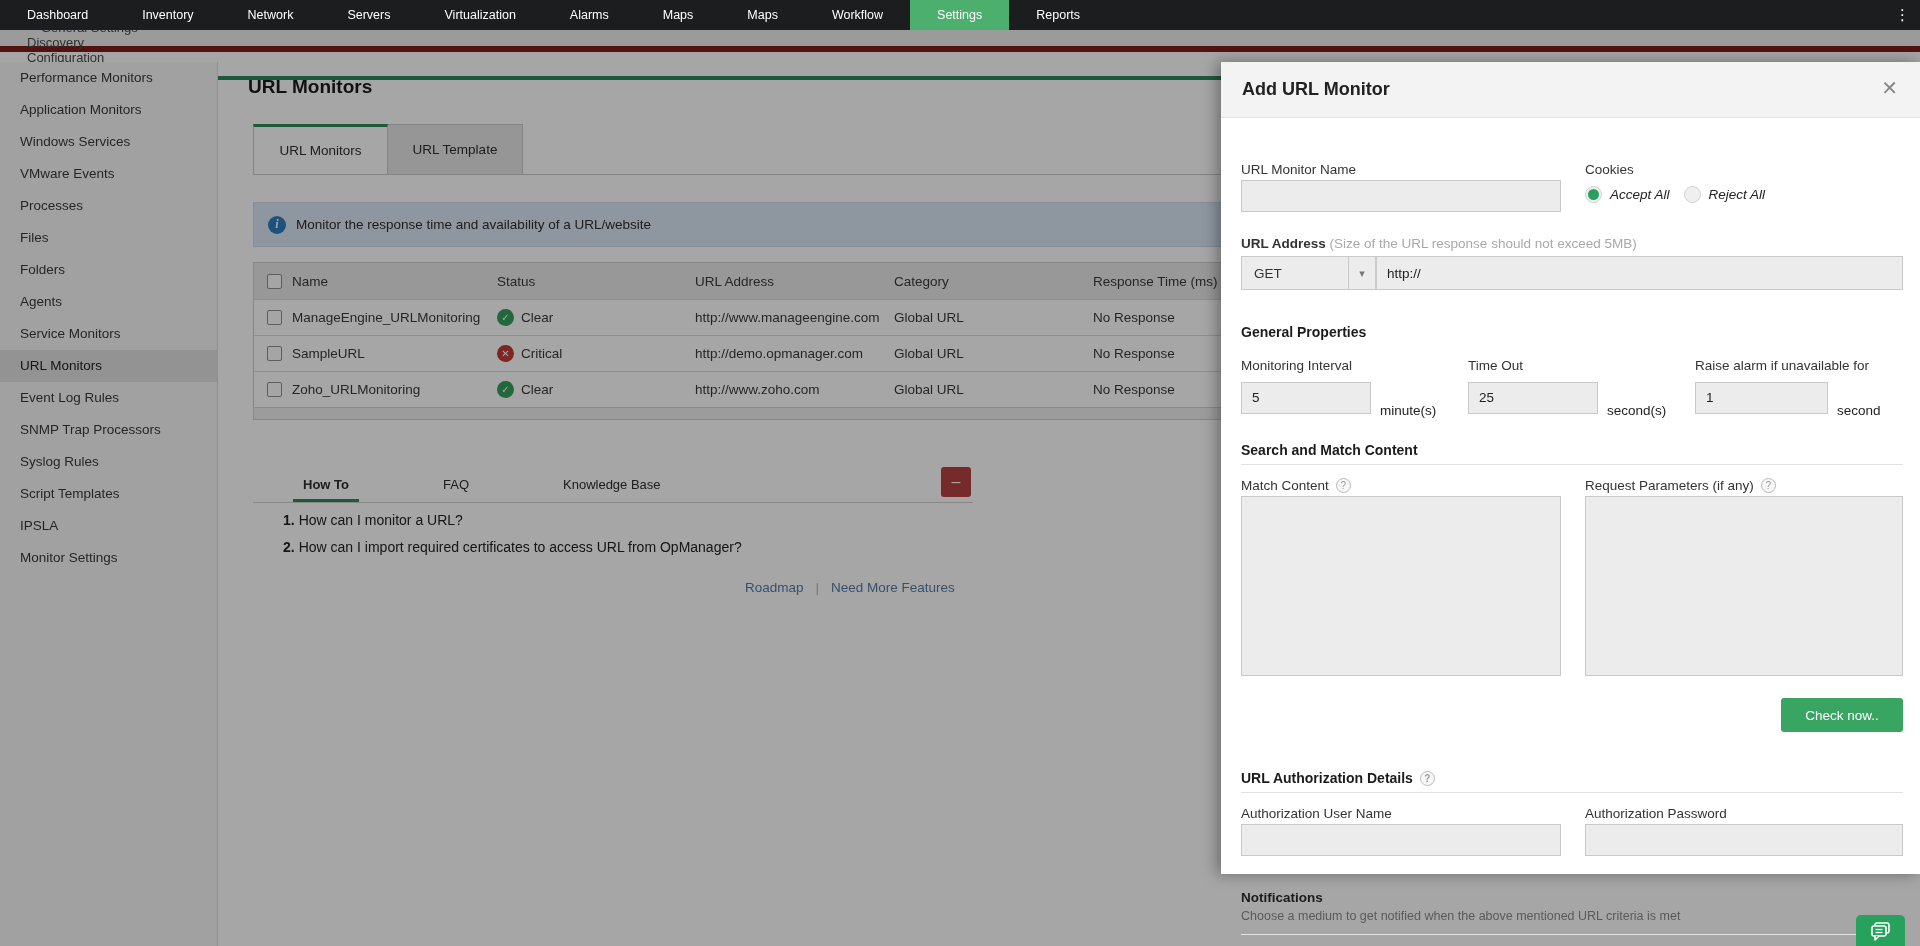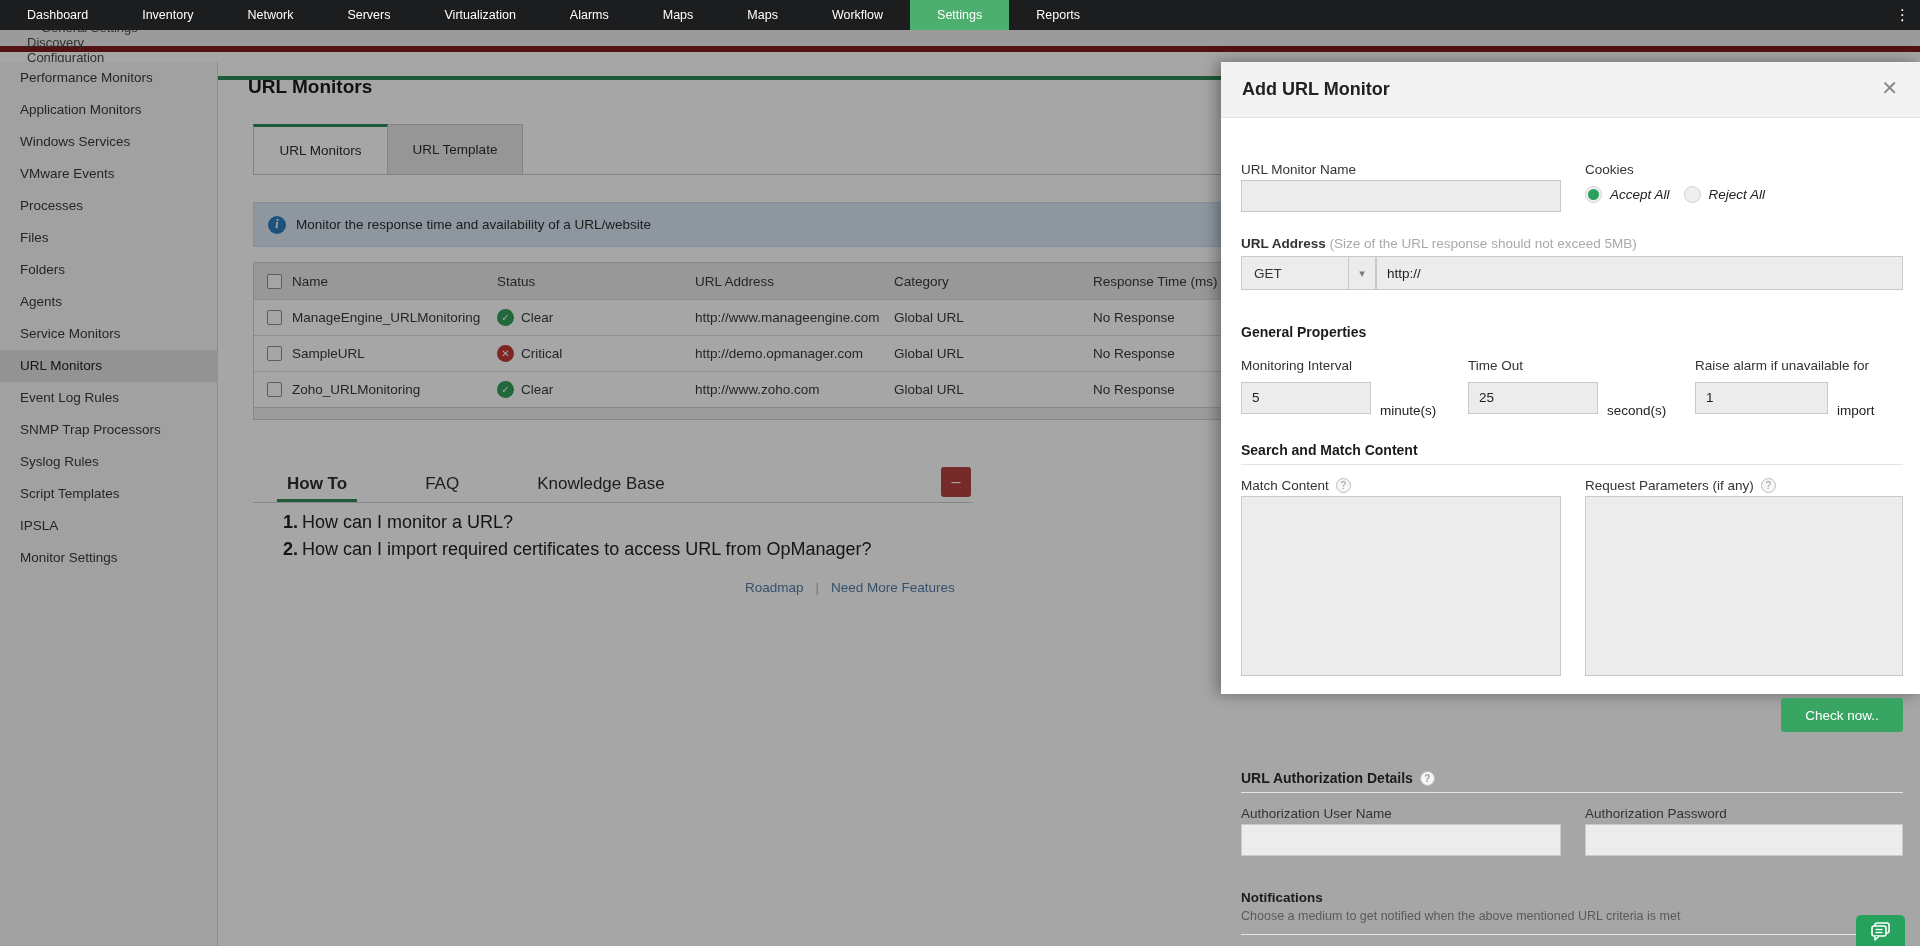--- a/index.html
+++ b/index.html
@@ -43,37 +43,37 @@
   .trow.head { background:#eaeaea; border-top:none; font-size:13.5px; color:#3c3c3c; }
   .tcell { font-size:13.5px; color:#3a3a3a; overflow:hidden; white-space:nowrap; }
   .cbx { width:15px; height:15px; border:1px solid #8f8f8f; border-radius:2px; background:#fdfdfd; margin-left:13px; display:block; cursor:pointer; }
   .status { display:flex; align-items:center; gap:7px; }
   .sic { width:17px; height:17px; border-radius:50%; color:#fff; font-size:10px; display:flex; align-items:center; justify-content:center; }
   .sic.ok { background:#35a05a; }
   .sic.bad { background:#c23b33; }
   .tfoot { height:12px; background:#f0f0f0; border-top:1px solid #d5d5d5; }
 
   #helpbar { position:absolute; left:35px; top:404px; width:720px; height:37px; border-bottom:1px solid #cfcfcf; display:flex; }
-  .help-tab { position:relative; font-size:17px; color:#2e2e2e; margin-left:30px; margin-right:40px; display:flex; align-items:center; cursor:pointer; padding:0 4px; }
+  .help-tab { position:relative; font-size:13px; color:#2e2e2e; margin-left:46px; margin-right:40px; display:flex; align-items:center; cursor:pointer; padding:0 4px; }
   .help-tab.active { font-weight:bold; }
   .help-tab.active::after { content:""; position:absolute; left:-6px; right:-6px; bottom:0; height:3px; background:#2e8b57; }
   #collapse-btn { position:absolute; right:2px; top:1px; width:30px; height:30px; background:#b5413f; border-radius:3px; color:#fff; display:flex; align-items:center; justify-content:center; font-size:16px; cursor:pointer; }
 
-  .help-item { position:absolute; left:65px; font-size:18px; color:#222; cursor:pointer; }
+  .help-item { position:absolute; left:65px; font-size:14px; color:#222; cursor:pointer; }
   .help-item b { font-weight:bold; margin-right:4px; }
 
   #footlinks { position:absolute; left:527px; top:518px; display:flex; gap:12px; font-size:13.5px; }
   #footlinks .flink { color:#527da6; cursor:pointer; }
   #footlinks .sep { color:#b5b5b5; }
 
   
   #overlay { position:absolute; left:0; top:30px; width:100%; height:916px; background:rgba(0,0,0,0.35); z-index:40; }
 
   
-  #panel { position:absolute; left:1221px; top:62px; width:699px; height:632px; background:#fff; z-index:60; box-shadow:-4px 0 14px rgba(0,0,0,0.35); }
+  #panel { position:absolute; left:1221px; top:62px; width:699px; height:812px; background:#fff; z-index:60; box-shadow:-4px 0 14px rgba(0,0,0,0.35); }
   #panel-header { position:absolute; left:0; top:0; width:100%; height:56px; background:#f3f3f3; border-bottom:1px solid #e2e2e2; display:flex; align-items:center; }
   #panel-title { font-size:18px; color:#222; margin-left:21px; font-weight:bold; }
   #panel-close { position:absolute; right:22px; top:16px; font-size:20px; color:#888; font-weight:normal; cursor:pointer; line-height:1; }
 
   .p-abs { position:absolute; }
   .lbl { font-size:13.5px; color:#333; }
   .lbl .hint { color:#a9a9a9; }
   .inp { height:32px; background:#ececec; border:1px solid #c9c9c9; font-size:13.5px; color:#222; padding:0 10px; font-family:inherit; }
   textarea.inp { resize:none; padding-top:6px; }
   .heading { font-size:14px; font-weight:bold; color:#1b1b1b; }
@@ -275,21 +275,21 @@
       <span class="lbl">Time Out</span>
       <div class="prop-row">
         <input class="inp" style="width: 130px;" value="25">
         <span class="unit">second(s)</span>
       </div>
     </div>
     <div class="prop-col" style="left:474px; top:296px;">
       <span class="lbl">Raise alarm if unavailable for</span>
       <div class="prop-row">
         <input class="inp" style="width: 133px;" value="1">
-        <span class="unit">import</span>
+        <span class="unit">second</span>
       </div>
     </div>
 
     <div class="p-abs heading" style="left:20px; top:380px;">Search and Match Content</div>
     <div class="rule" style="top:402px;"></div>
 
     <div class="p-abs lbl" style="left:20px; top:416px;">
       <span>Match Content</span><span class="qmark">?</span>
     </div>
     <div class="p-abs lbl" style="left:364px; top:416px;">

